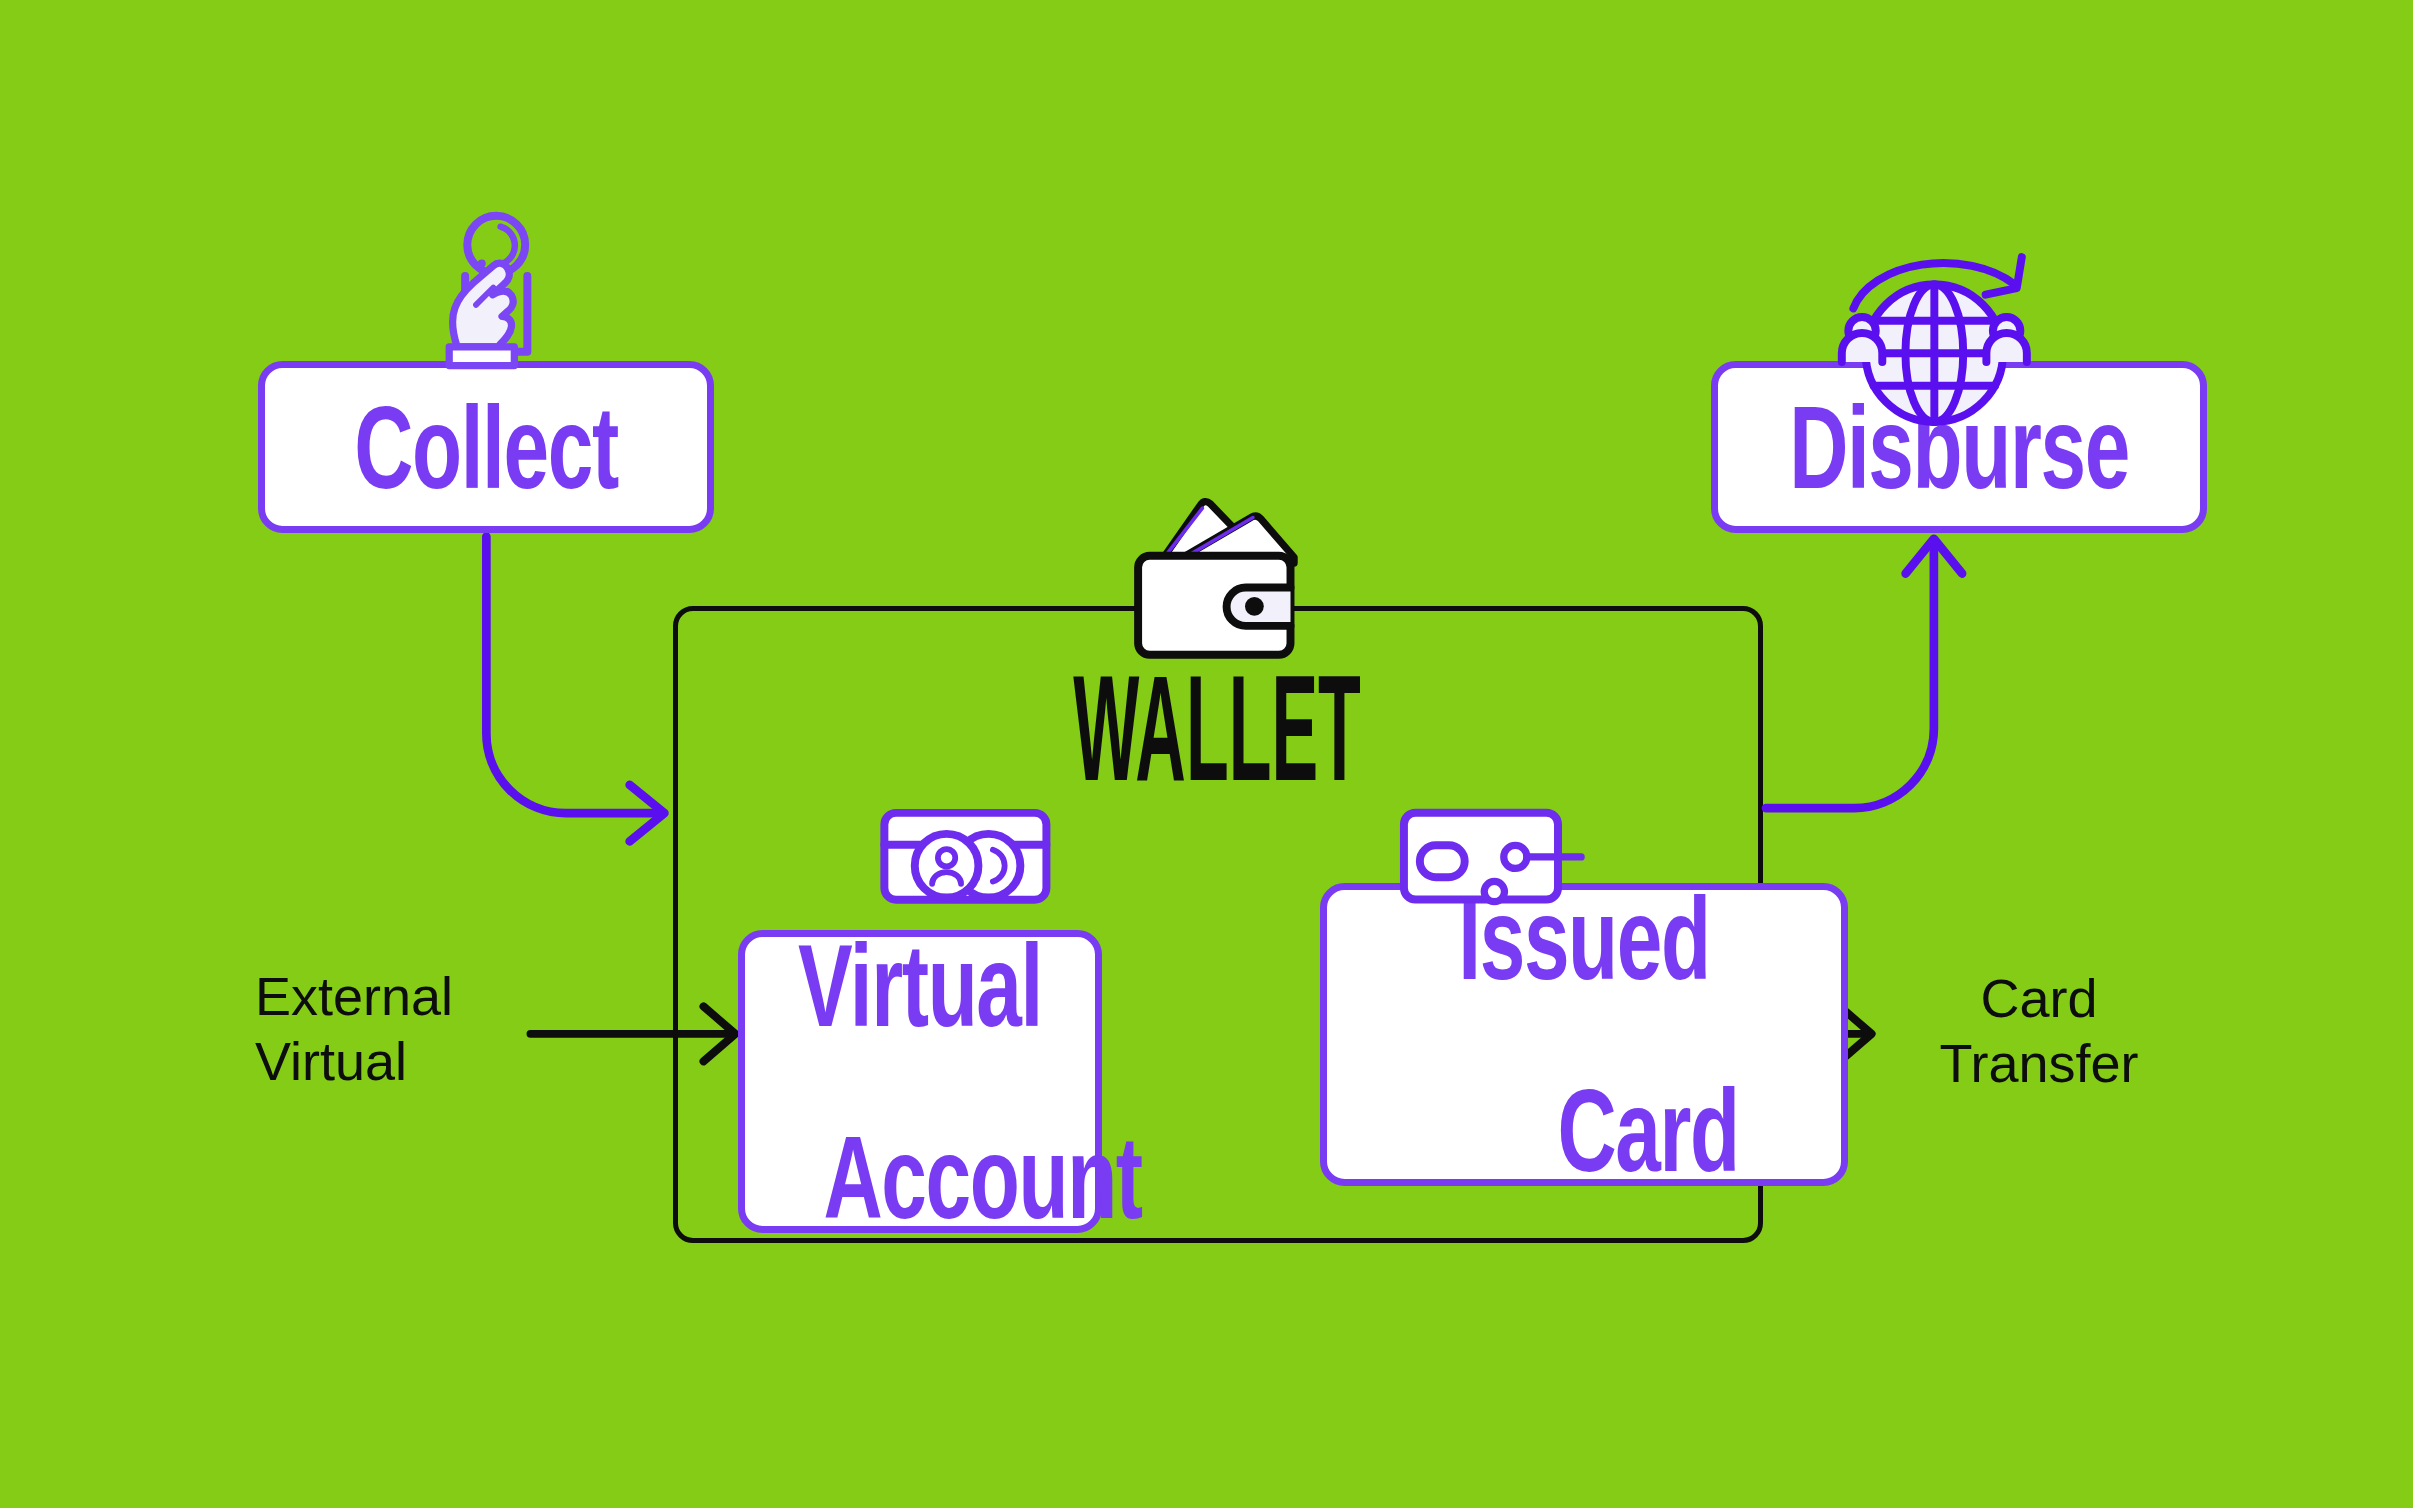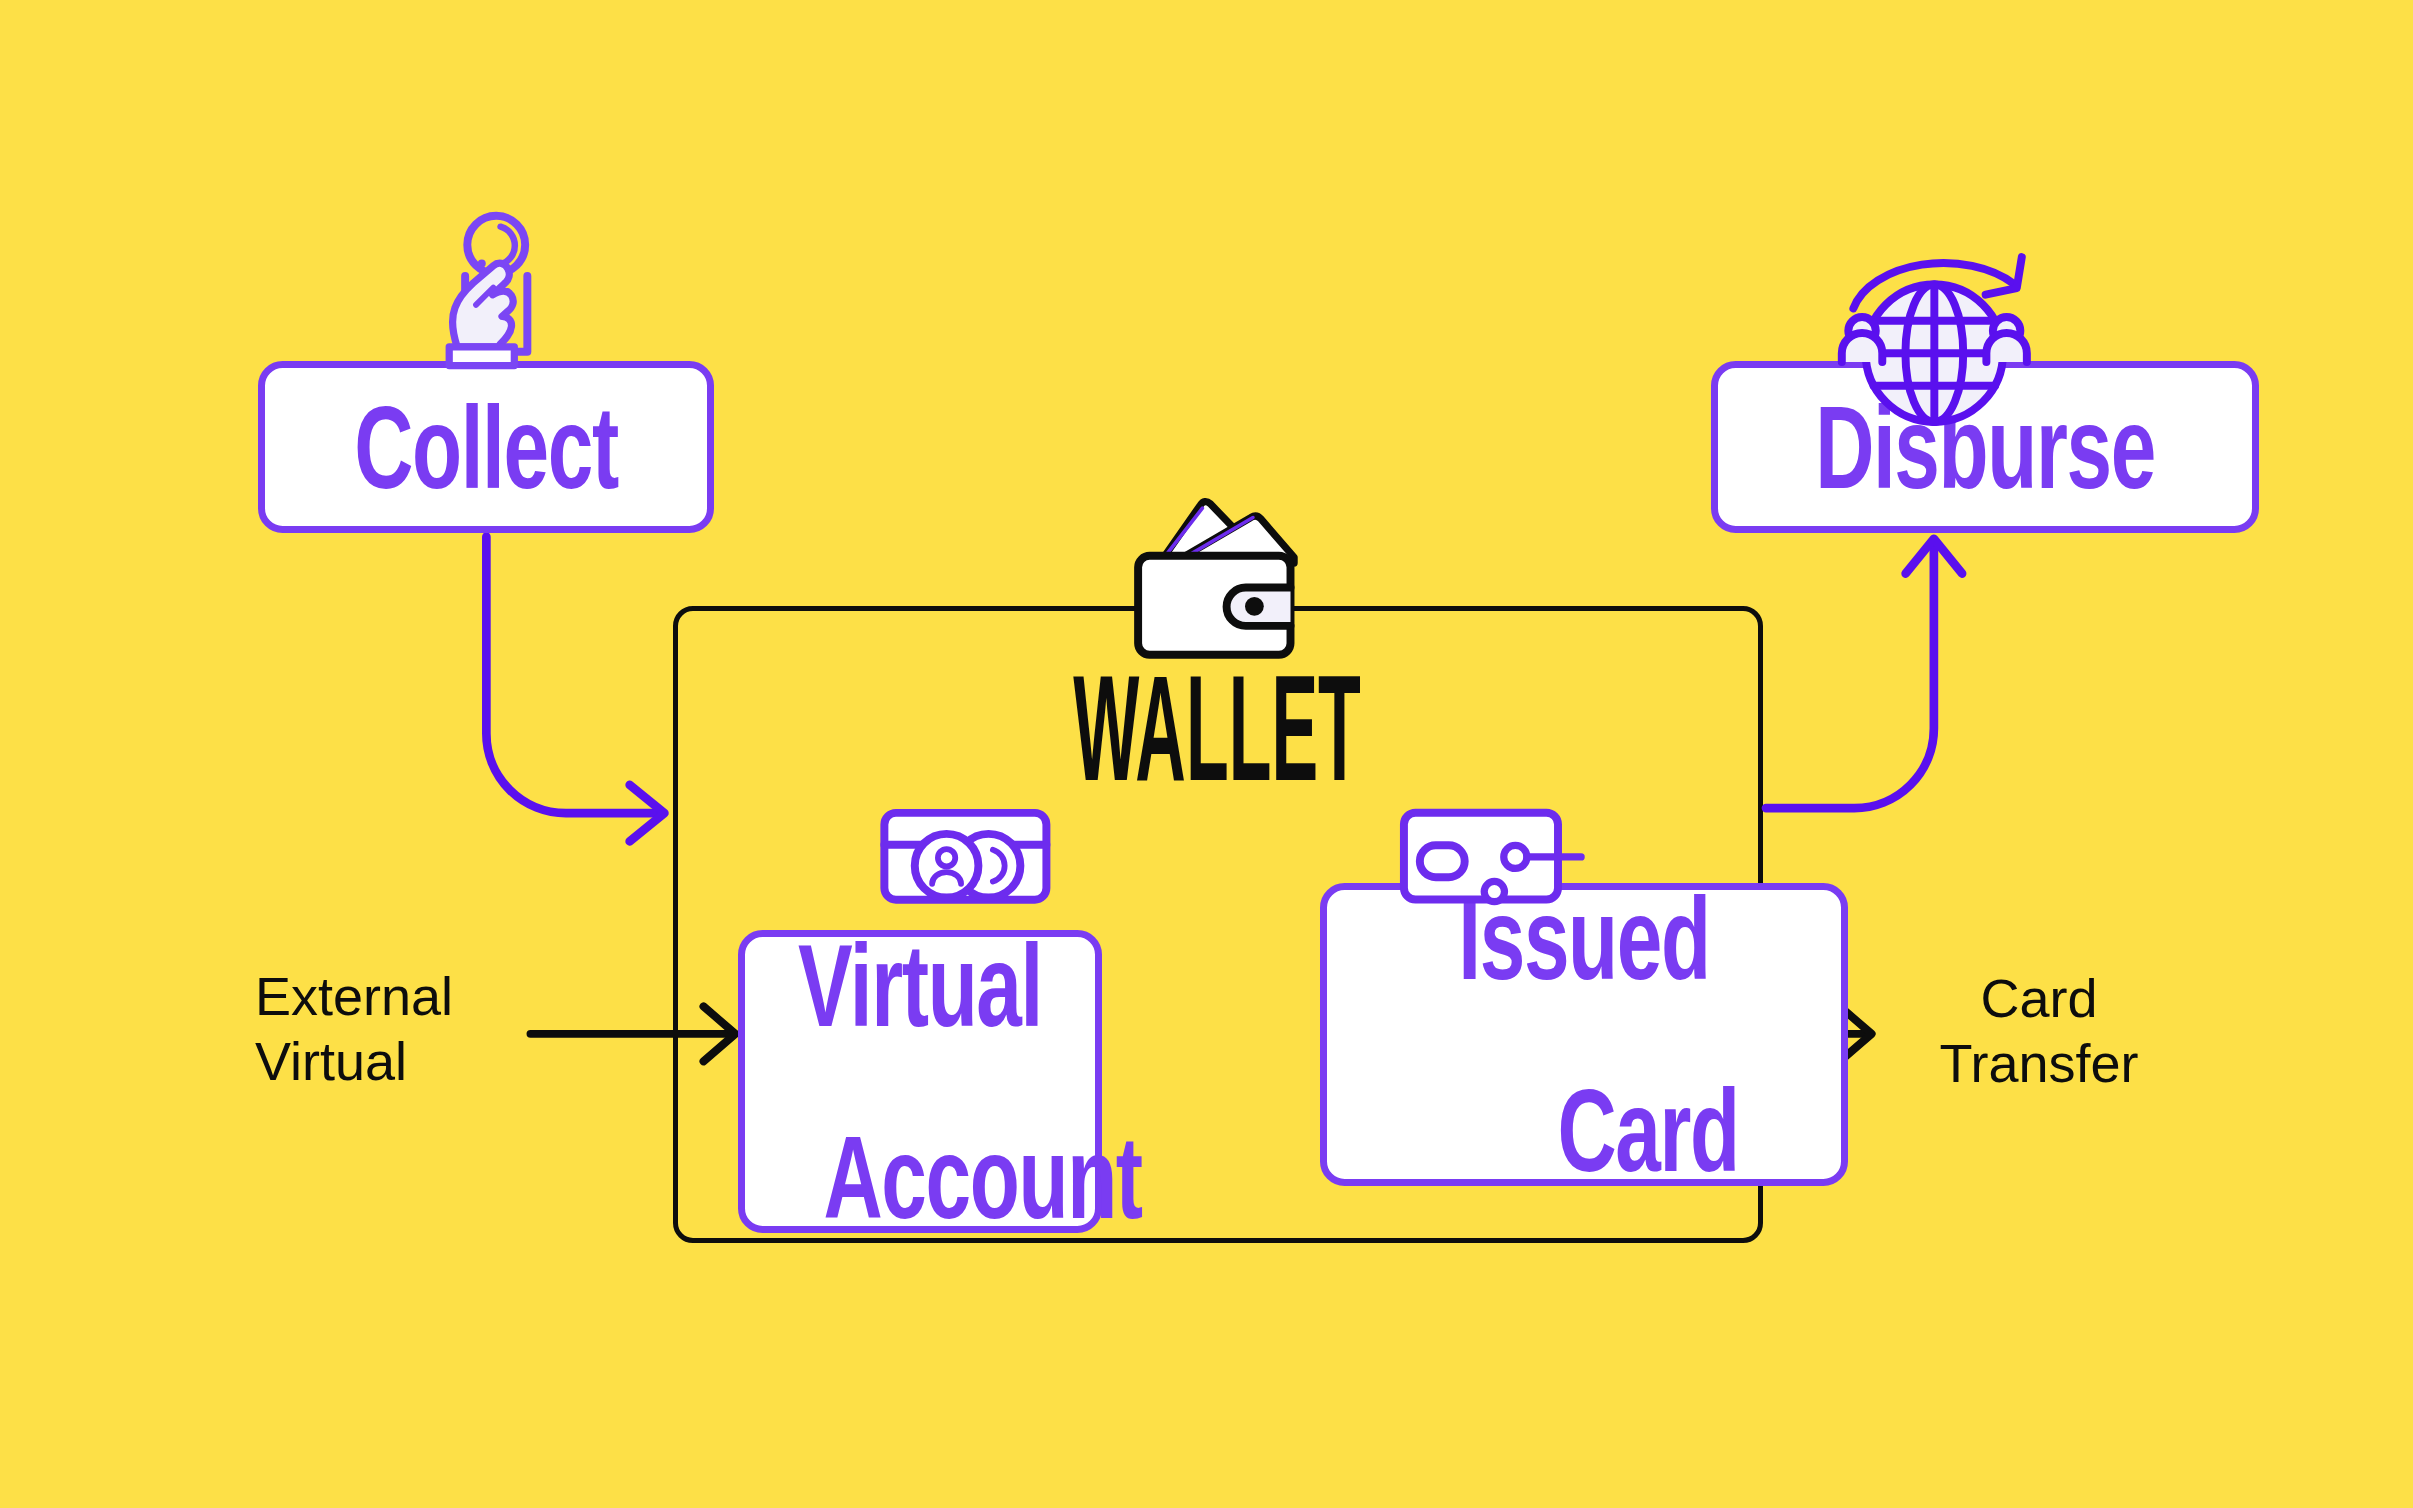--- a/index.html
+++ b/index.html
@@ -1,19 +1,19 @@
 <!DOCTYPE html>
 <html style="font-size:11.6px"><head>
 <meta charset="utf-8">
 <style>
   html,body{margin:0;padding:0;background:#f2f0fa;}
   #canvas{
     position:relative;
     width:2413px;height:1509px;
-    background:#fde047;
+    background:#84cc16;
     font-family:"Liberation Sans",sans-serif;
     overflow:hidden;
   }
   .abs{position:absolute;}
   .node{
     position:absolute;
     background:#ffffff;
     border:7.2px solid #7a3cf2;
     border-radius:24.6px;
     box-sizing:border-box;
@@ -85,21 +85,21 @@
     <g stroke="#0d0d0d" stroke-width="11">
       <path d="M 2359,1428 H 2580"></path>
       <path d="M 2542,1390 L 2586,1428 L 2542,1466"></path>
     </g>
   </svg>
 
   <div class="node" style="left:258px;top:361px;width:456px;height:172px;">
     <span class="node-label">Collect</span>
   </div>
 
-  <div class="node" style="left:1711px;top:361px;width:548px;height:172px;">
+  <div class="node" style="left:1711px;top:361px;width:496px;height:172px;">
     <span class="node-label">Disburse</span>
   </div>
 
   <div class="node" style="left:738px;top:930px;width:364px;height:303px;">
     <span class="node-label"><span>Virtual</span><br>
       <span>Account</span></span>
   </div>
 
   <div class="node" style="left:1320px;top:883px;width:528px;height:303px;">
     <span class="node-label"><span>Issued</span><br>

